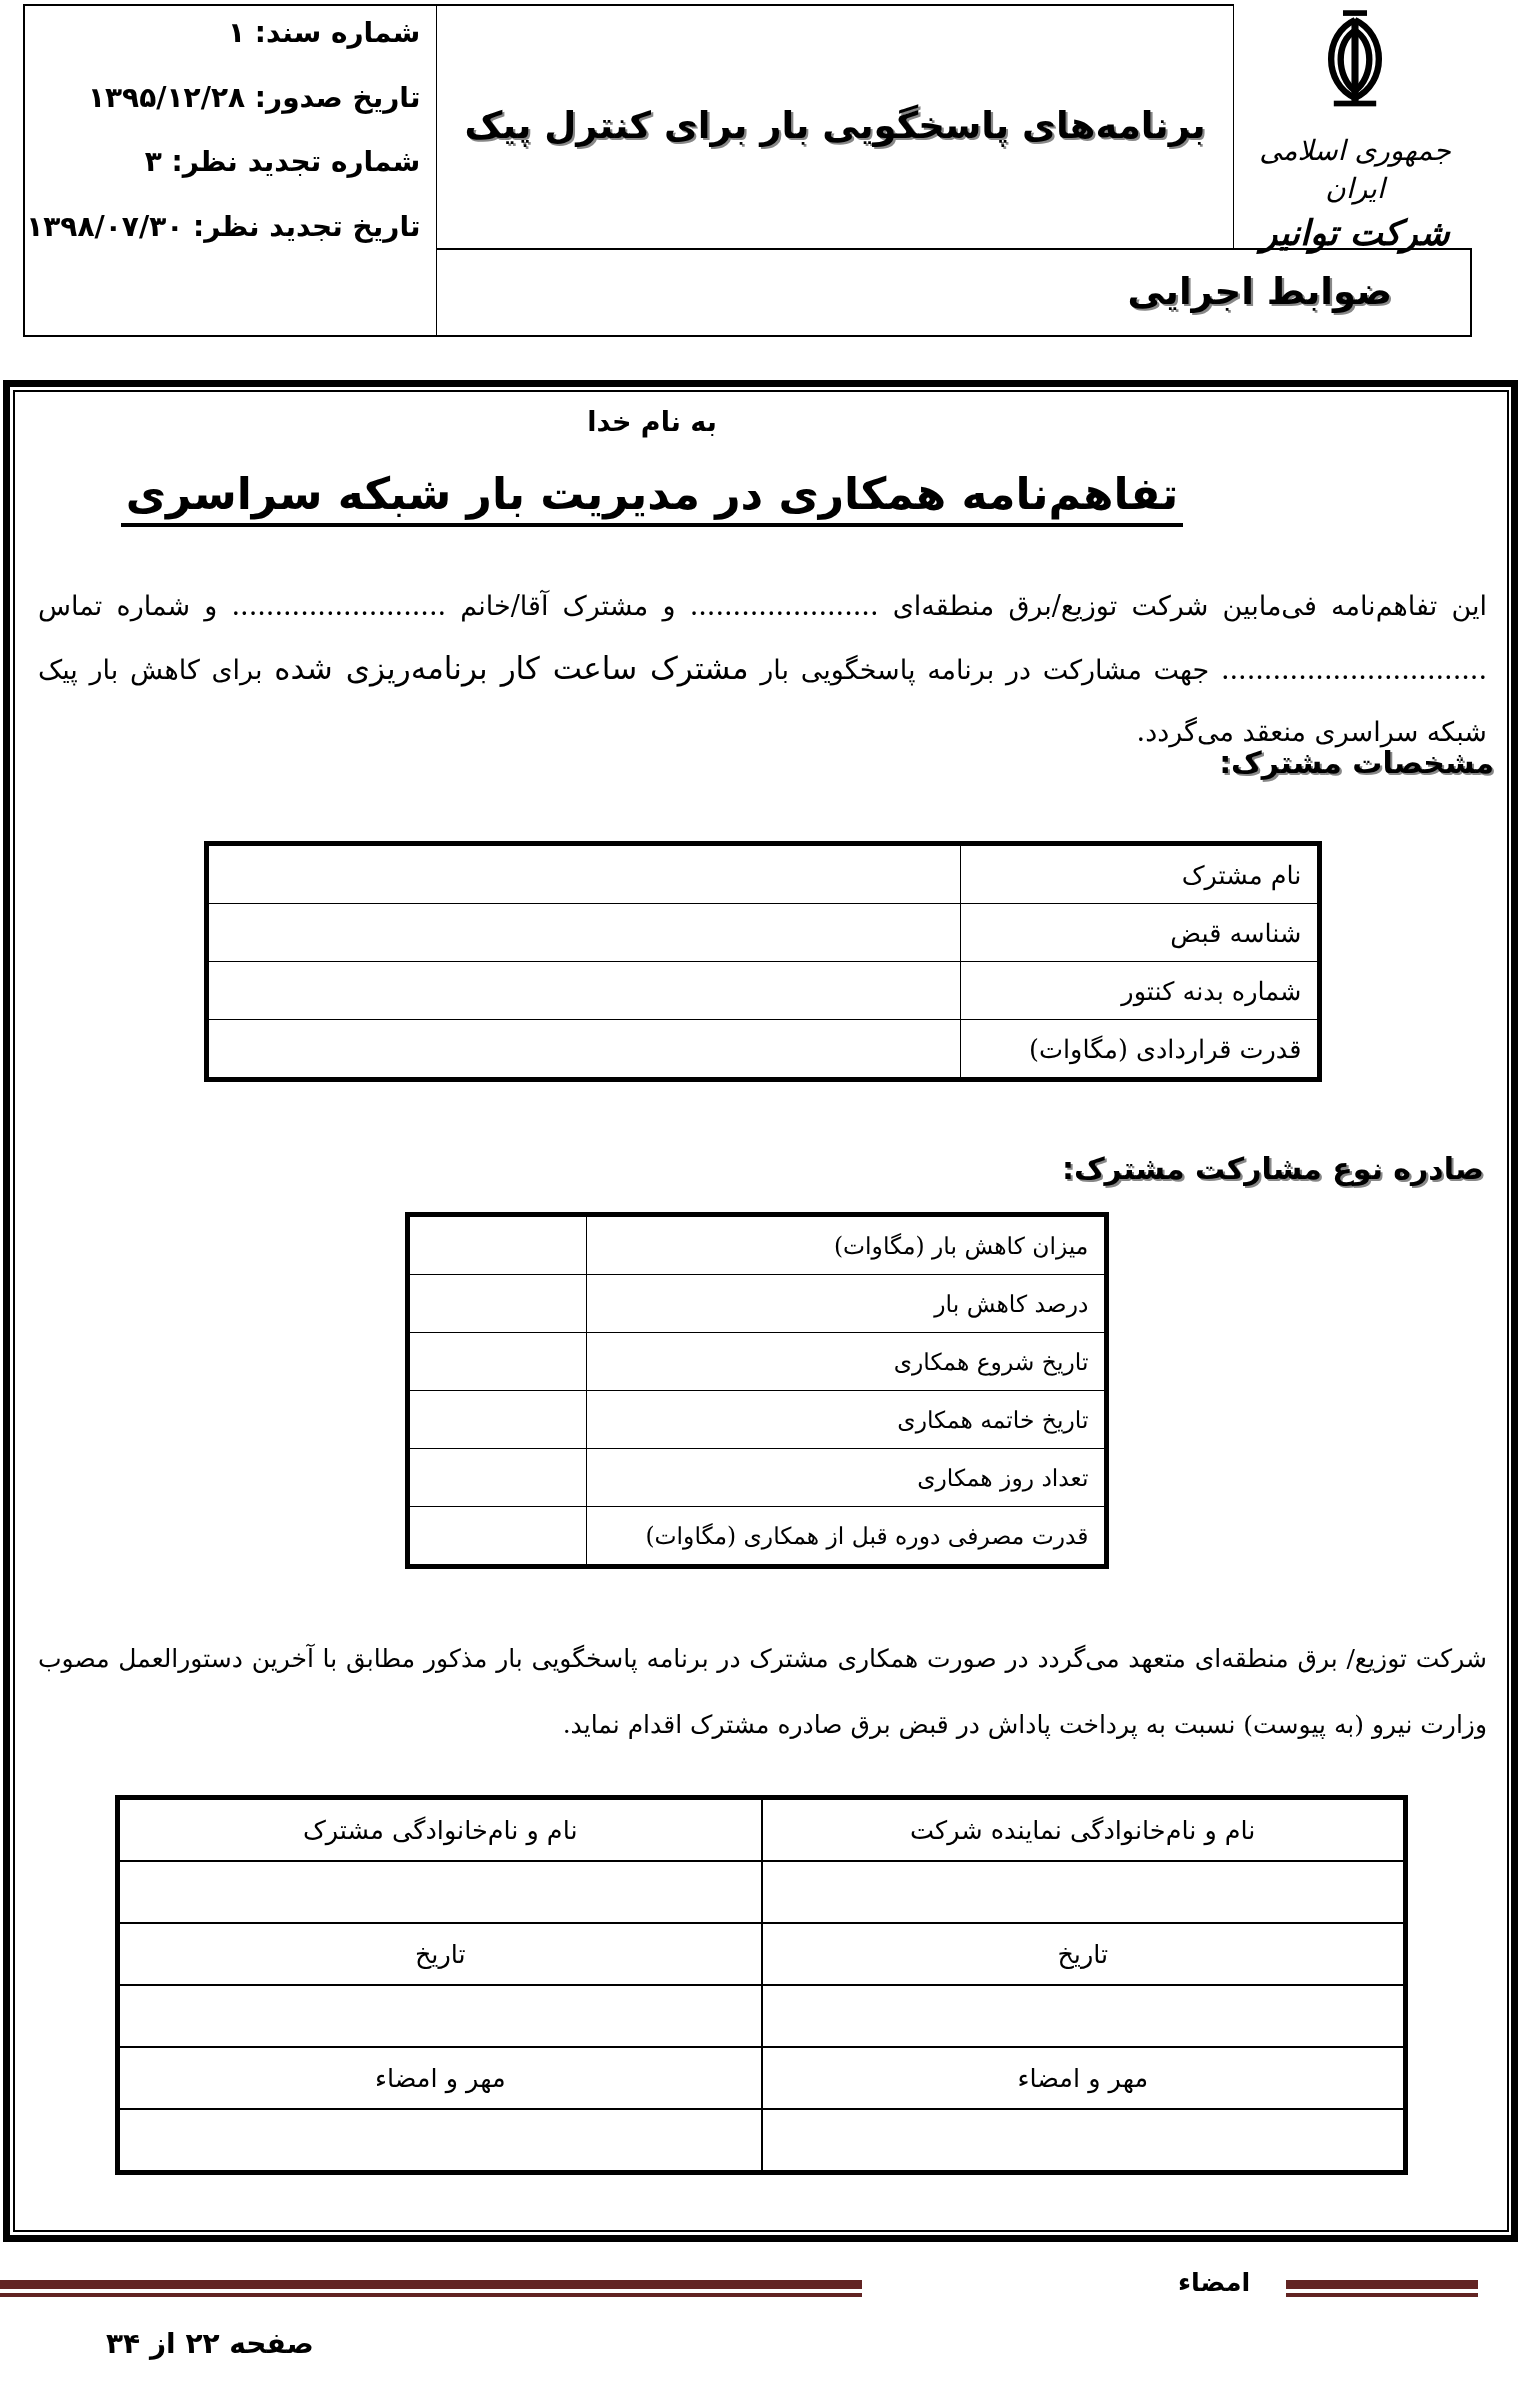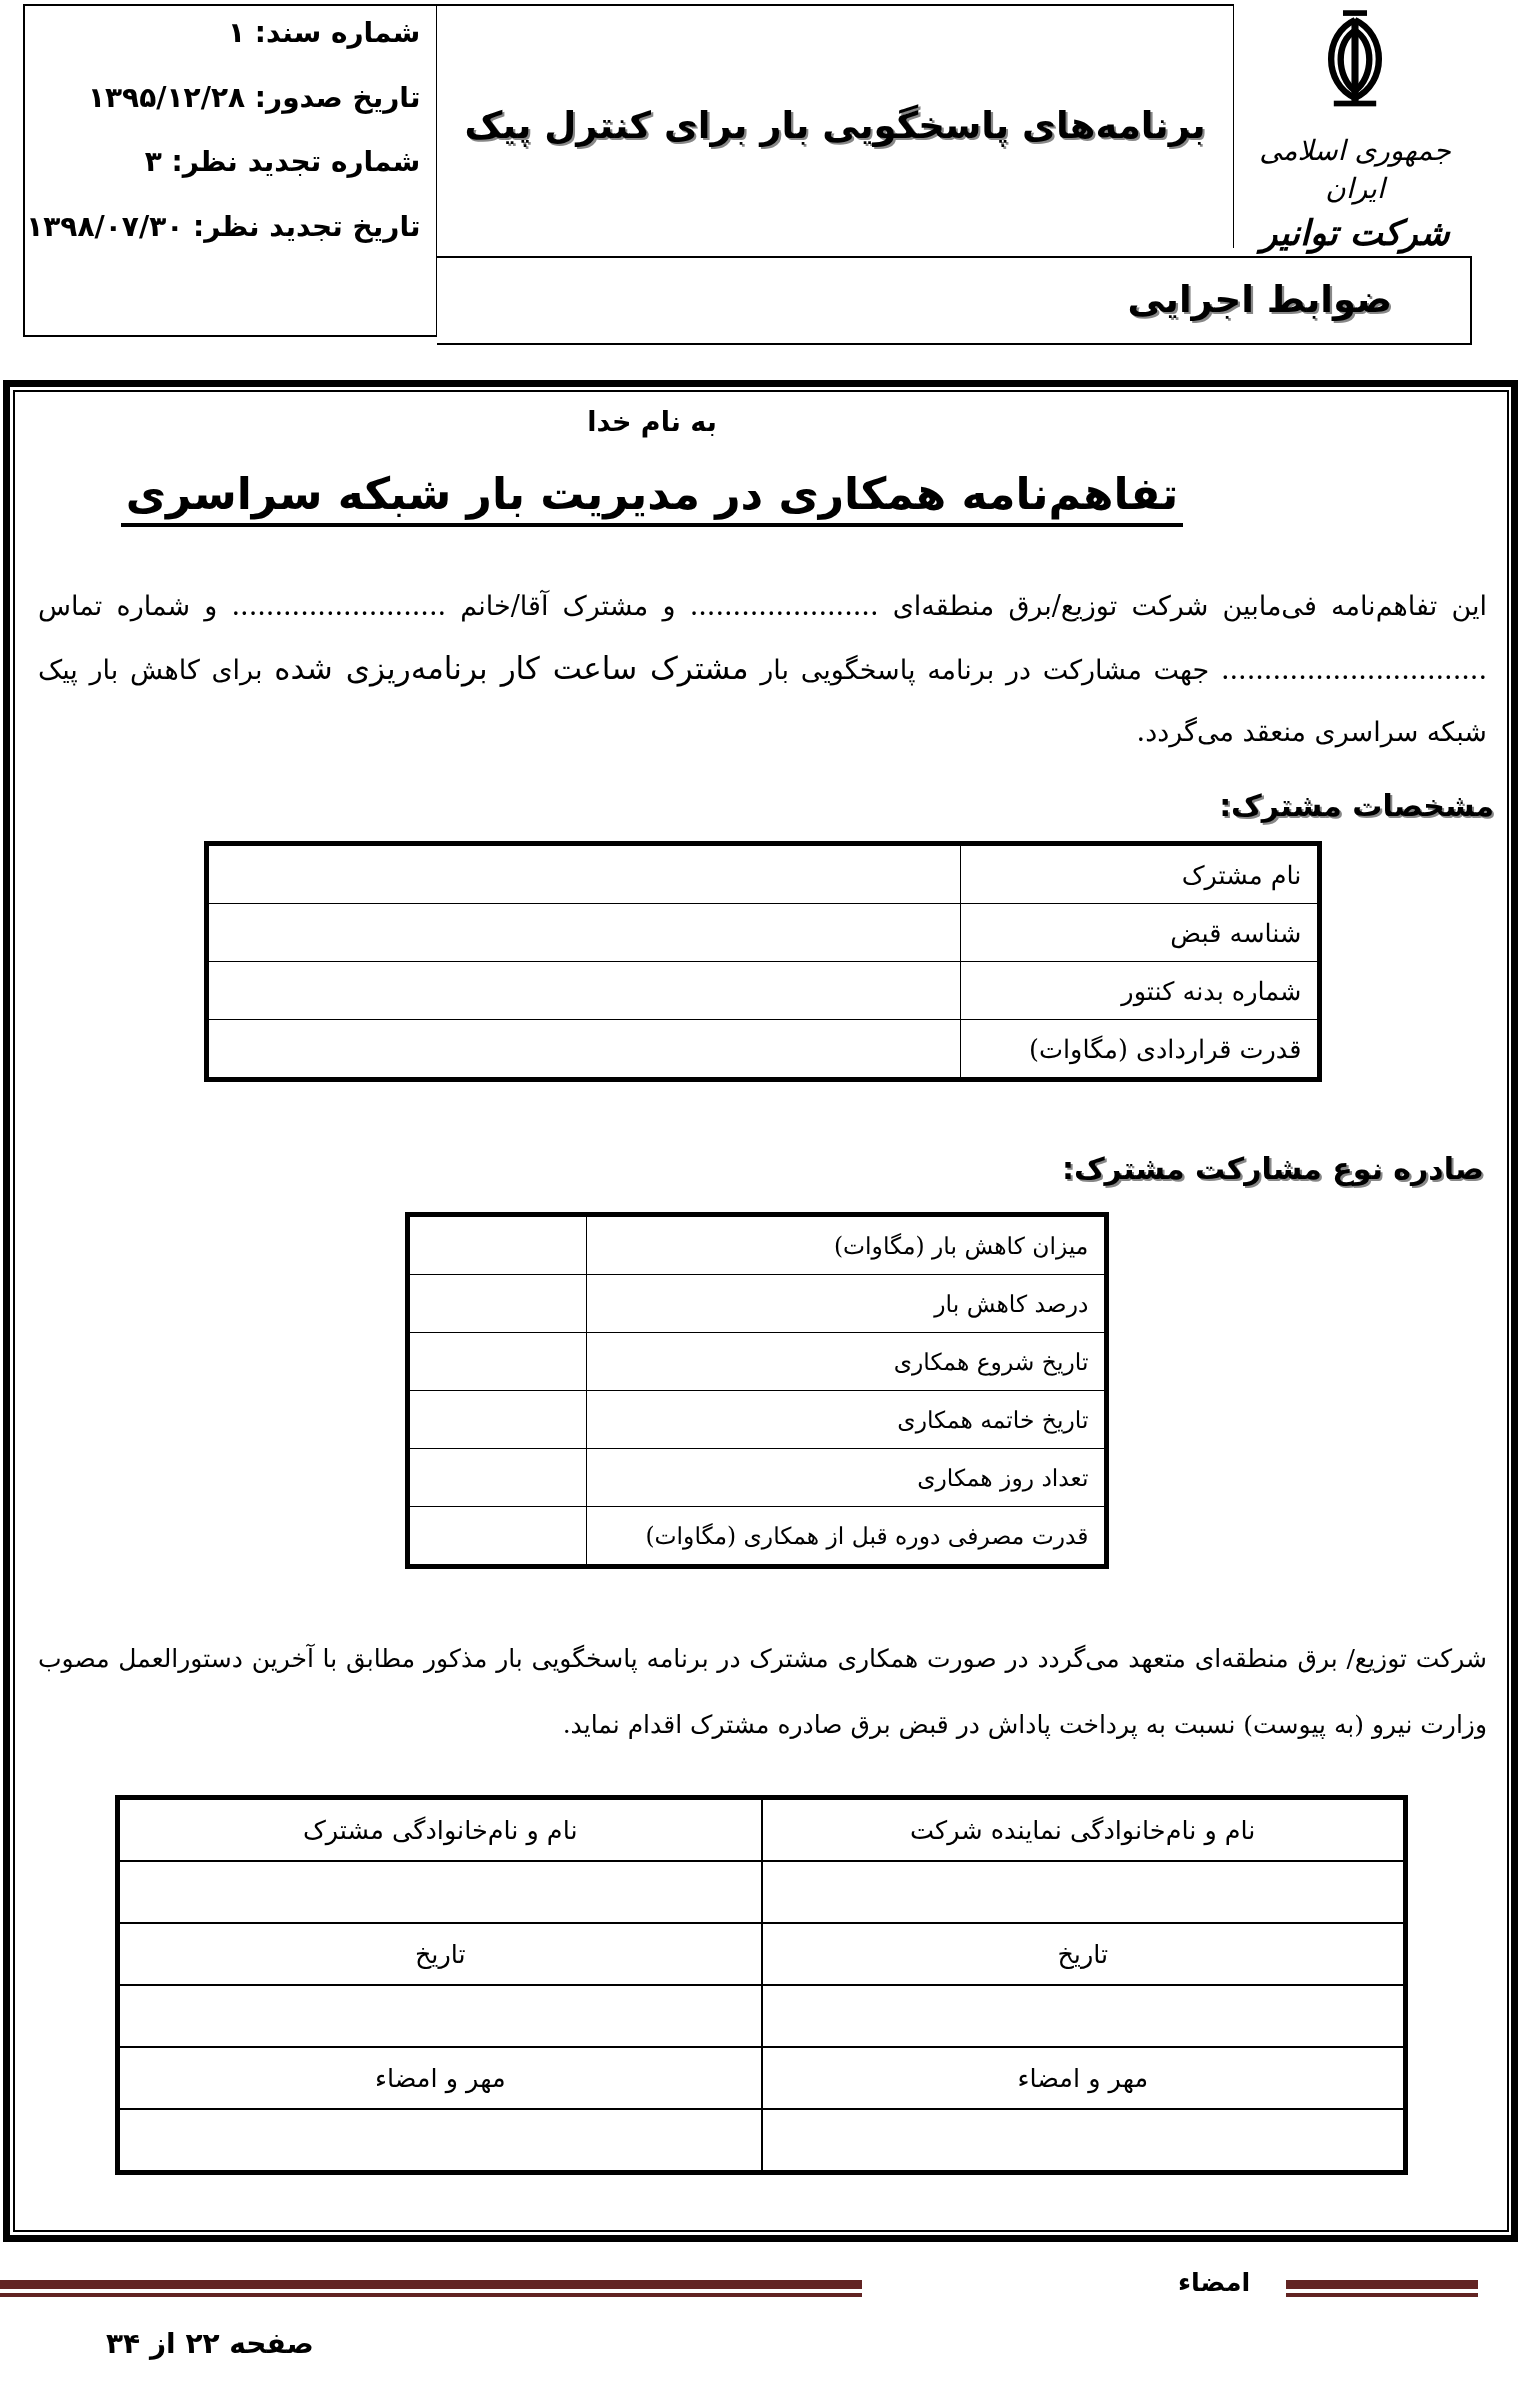--- a/index.html
+++ b/index.html
@@ -1,41 +1,41 @@
 <!DOCTYPE html>
 <html style="font-size:11.4px"><head>
 <meta charset="utf-8">
 <style>
   html,body{margin:0;padding:0;background:#fff;}
   body{width:1534px;height:2389px;position:relative;overflow:hidden;font-family:"DejaVu Serif","Liberation Serif",serif;color:#000;}
   .abs{position:absolute;}
   
   #hdr-left{left:23px;top:4.3px;width:414px;height:333px;border:2.1px solid #000;box-sizing:border-box;border-right:1.4px solid #000;}
   #hdr-mid{left:437px;top:4.3px;width:797px;height:244px;border-top:2.1px solid #000;border-right:1.4px solid #000;box-sizing:border-box;}
-  #hdr-bottom{left:437px;top:256px;width:1035px;height:89px;border:2.1px solid #000;border-left:none;box-sizing:border-box;border-bottom:2.1px solid #000;}
+  #hdr-bottom{left:437px;top:248px;width:1035px;height:89px;border:2.1px solid #000;border-left:none;box-sizing:border-box;border-bottom:2.1px solid #000;}
   .meta-line{position:absolute;right:15.6px;font-family:"DejaVu Sans","Liberation Sans",sans-serif;font-weight:bold;font-size:28px;direction:rtl;white-space:nowrap;}
   .hdr-title{position:absolute;width:100%;text-align:center;top:98px;font-family:"DejaVu Sans","Liberation Sans",sans-serif;font-weight:bold;font-size:37px;direction:rtl;text-shadow:2.1px 2.1px 0 #888;}
   .hdr-sub{position:absolute;right:78px;top:20px;font-family:"DejaVu Sans","Liberation Sans",sans-serif;font-weight:bold;font-size:37px;direction:rtl;text-shadow:2.1px 2.1px 0 #888;}
   #logo{left:1238px;top:5.7px;width:234px;height:241px;text-align:center;}
   #logo .emblem{font-size:85px;line-height:99px;font-weight:bold;}
   #logo .txt1{font-family:"DejaVu Serif",serif;font-style:italic;font-size:28px;direction:rtl;line-height:38px;}
   #logo .txt2{font-family:"DejaVu Serif",serif;font-style:italic;font-size:35px;direction:rtl;line-height:50px;font-weight:bold;}
   
   #frame{left:2.8px;top:380px;width:1515px;height:1862px;border:7px solid #000;box-sizing:border-box;}
   #frame-inner{left:12.8px;top:390px;width:1496px;height:1842px;border:2.1px solid #000;box-sizing:border-box;}
   .center-text{position:absolute;left:0;width:1304px;text-align:center;direction:rtl;font-family:"DejaVu Sans","Liberation Sans",sans-serif;font-weight:bold;}
   #bismillah{top:406px;font-size:27px;}
   #main-title{top:468px;font-size:44px;}
   #main-title span{border-bottom:4.3px solid #000;padding:0 4.3px 4.3px;}
   .para{position:absolute;left:38px;width:1449px;direction:rtl;text-align:justify;text-align-last:right;font-size:27px;line-height:62px;}
   .para .em{font-family:"DejaVu Sans","Liberation Sans",sans-serif;font-size:31px;}
   #para1{top:575px;}
   #para2{top:1626px;font-size:25px;line-height:66px;}
   .section-head{position:absolute;right:40px;direction:rtl;font-family:"DejaVu Sans","Liberation Sans",sans-serif;font-weight:bold;font-size:30px;text-shadow:2.1px 2.1px 0 #888;}
-  #sec1{top:788px;}
+  #sec1{top:745px;}
   #sec2{top:1151px;right:50px;}
   table{border-collapse:collapse;position:absolute;direction:rtl;table-layout:fixed;}
   td{border:1.4px solid #000;padding:0 15.6px;font-size:25.5px;}
   #tbl1{left:204px;top:841px;width:1118px;border:5.7px solid #000;}
   #tbl1 td{height:57px;}
   #tbl1 td.label{width:325px;text-align:right;}
   #tbl2{left:405px;top:1212px;width:704px;border:5.7px solid #000;}
   #tbl2 td{height:57px;font-size:23.4px;}
   #tbl2 td.label{width:486px;text-align:right;}
   #tbl3{left:115px;top:1795px;width:1293px;border:5.7px solid #000;}

